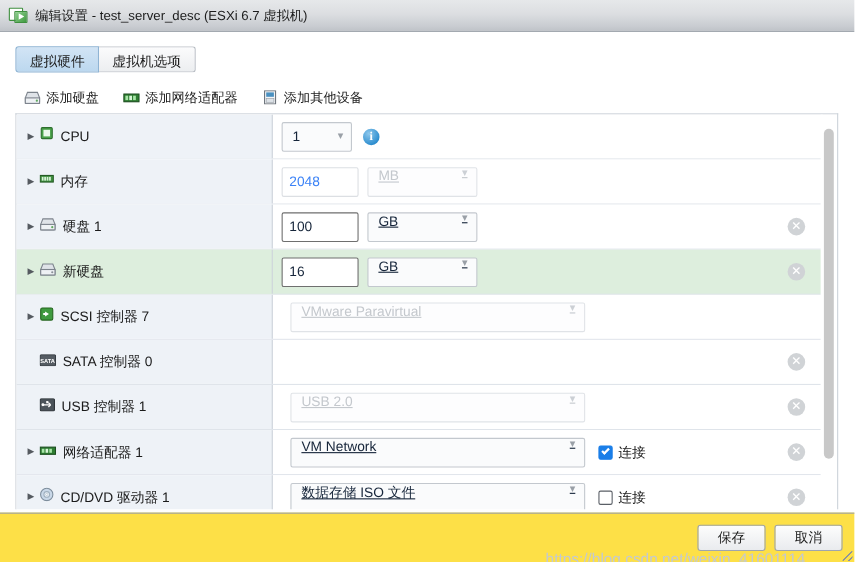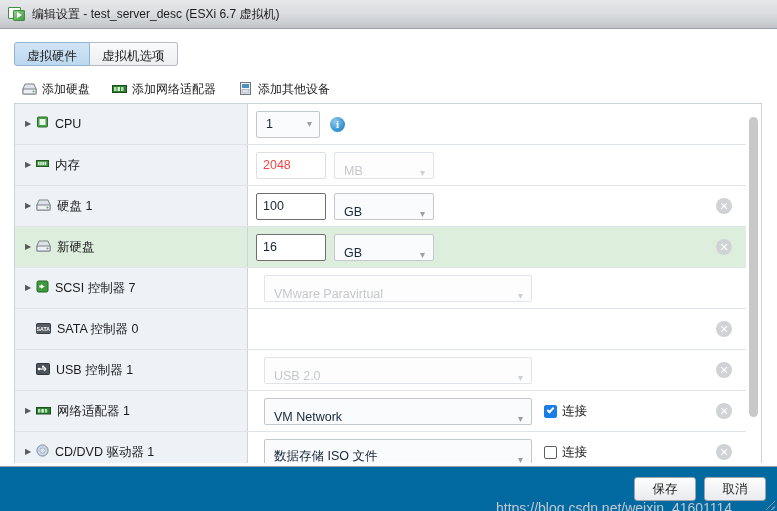--- a/index.html
+++ b/index.html
@@ -143,33 +143,34 @@
     border: 1px solid #6f6f6f;
     background: #ffffff;
     font-size: 12.5px; color: #16253a;
     padding: 0 6px;
     border-radius: 2px;
     display: flex; align-items: center;
     font-family: inherit;
   }
   .tinput.dis {
     border: 1px solid #dcdfe3;
-    color: #ef4444;
+    color: #3b82f6;
     background: #ffffff;
   }
   .sel {
     height: 27px;
     border: 1px solid #c3c8ce;
     background: #fafbfc;
     border-radius: 2px;
-    display: flex; align-items: flex-end;
+    display: flex; align-items: flex-start;
     justify-content: space-between;
     padding: 0 8px 0 9px;
     font-size: 12.5px; color: #16253a;
     margin-left: 8px;
+    text-decoration: underline;
   }
   .sel.w100 { width: 100px; }
   .sel.wide { width: 268px; gap: 39px; }
   .sel.dis { color: #c4c8cd; border-color: #e0e3e7; background: #fdfdfe; }
   .chev { font-size: 10px; color: #9aa0a7; margin-left: 8px; line-height: 1; }
   .sel.dis .chev { color: #ccd0d5; }
 
   .cpusel {
     height: 27px; width: 64px;
     border: 1px solid #c3c8ce;
@@ -229,21 +230,21 @@
     position: absolute; top: 13px; left: 3px;
     width: 9px; height: 300px;
     background: #c8c8c8;
     border-radius: 5px;
   }
 
   
   .footer {
     position: absolute; left: 0; bottom: 0;
     width: 777px; height: 45px;
-    background: #0369a1;
+    background: #fde047;
     border-top: 1px solid #9aa0a8;
   }
   .btn {
     position: absolute; top: 10px;
     height: 24px; width: 62px;
     border: 1px solid #9fa5ad;
     border-radius: 3px;
     background: linear-gradient(to bottom, #fdfdfd, #e9ebee);
     font-size: 12.5px; color: #1b1b1b;
     display: flex; align-items: center; justify-content: center;

